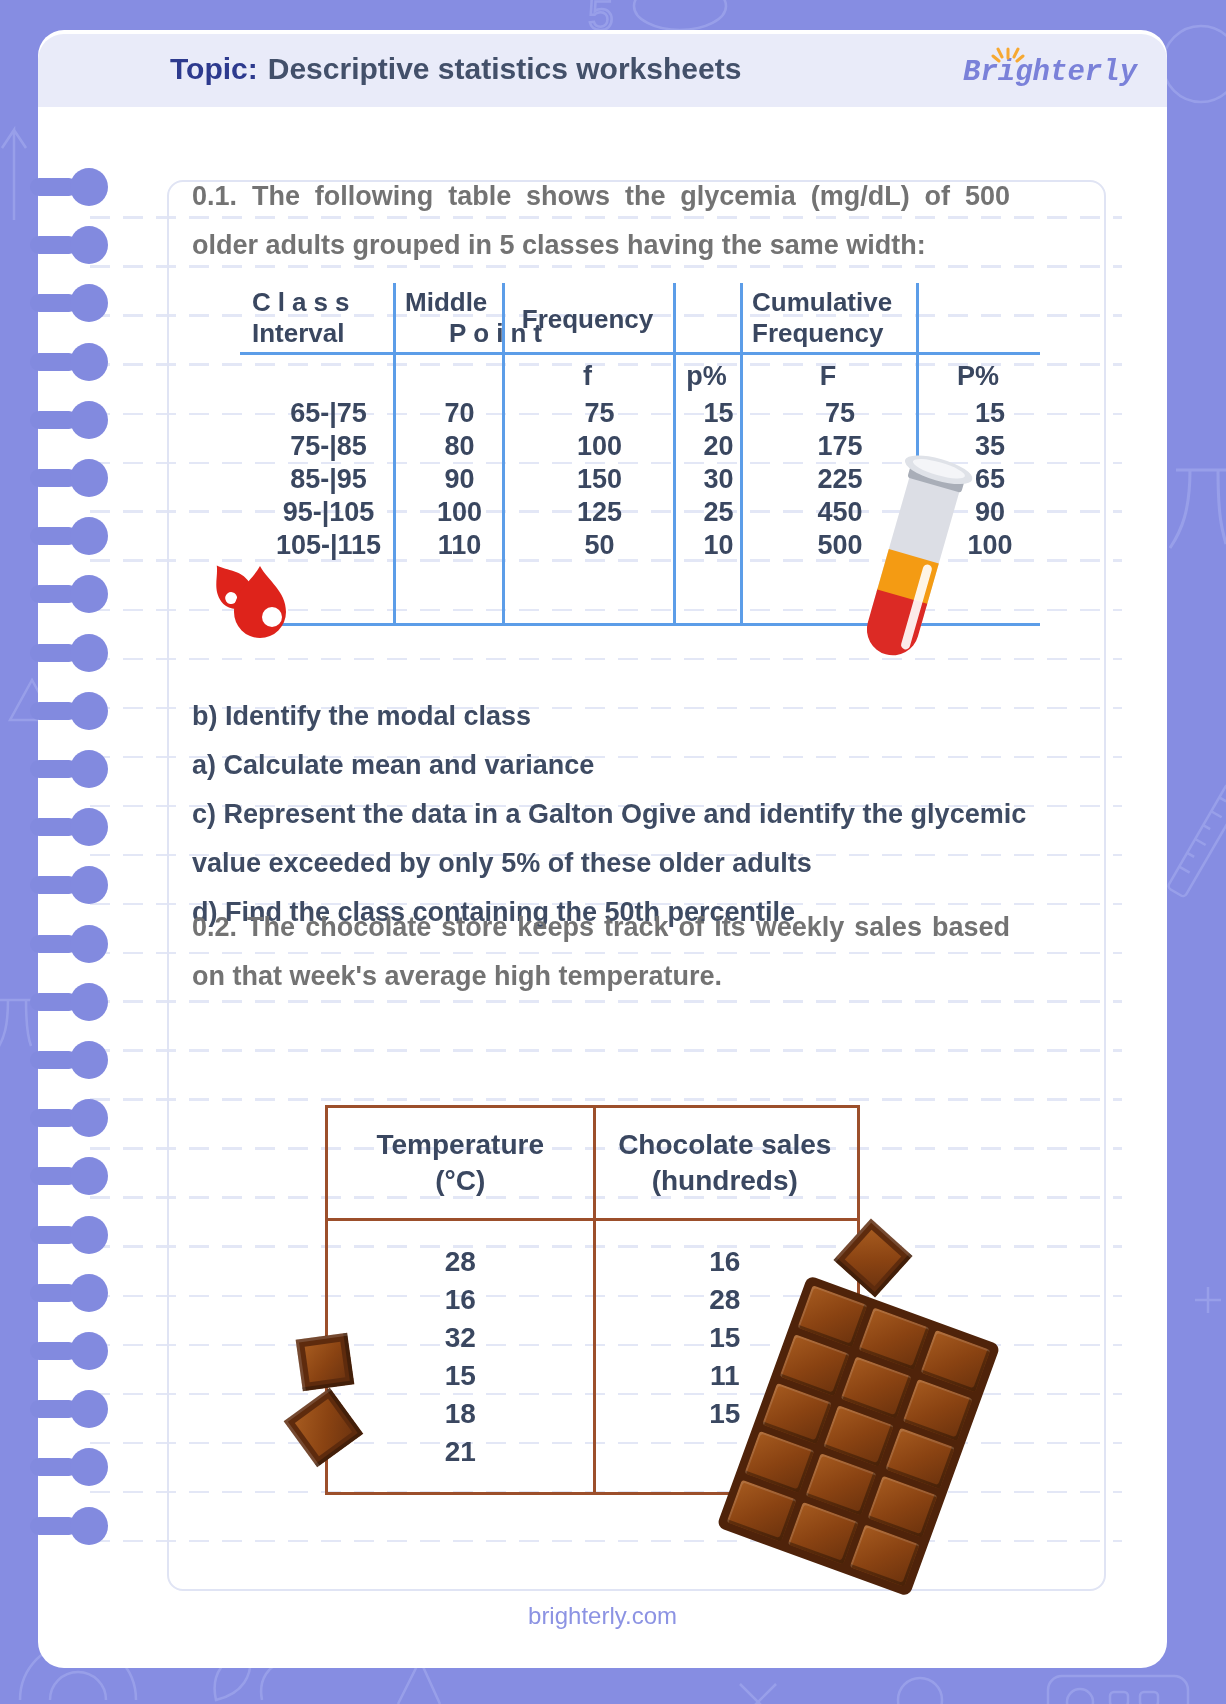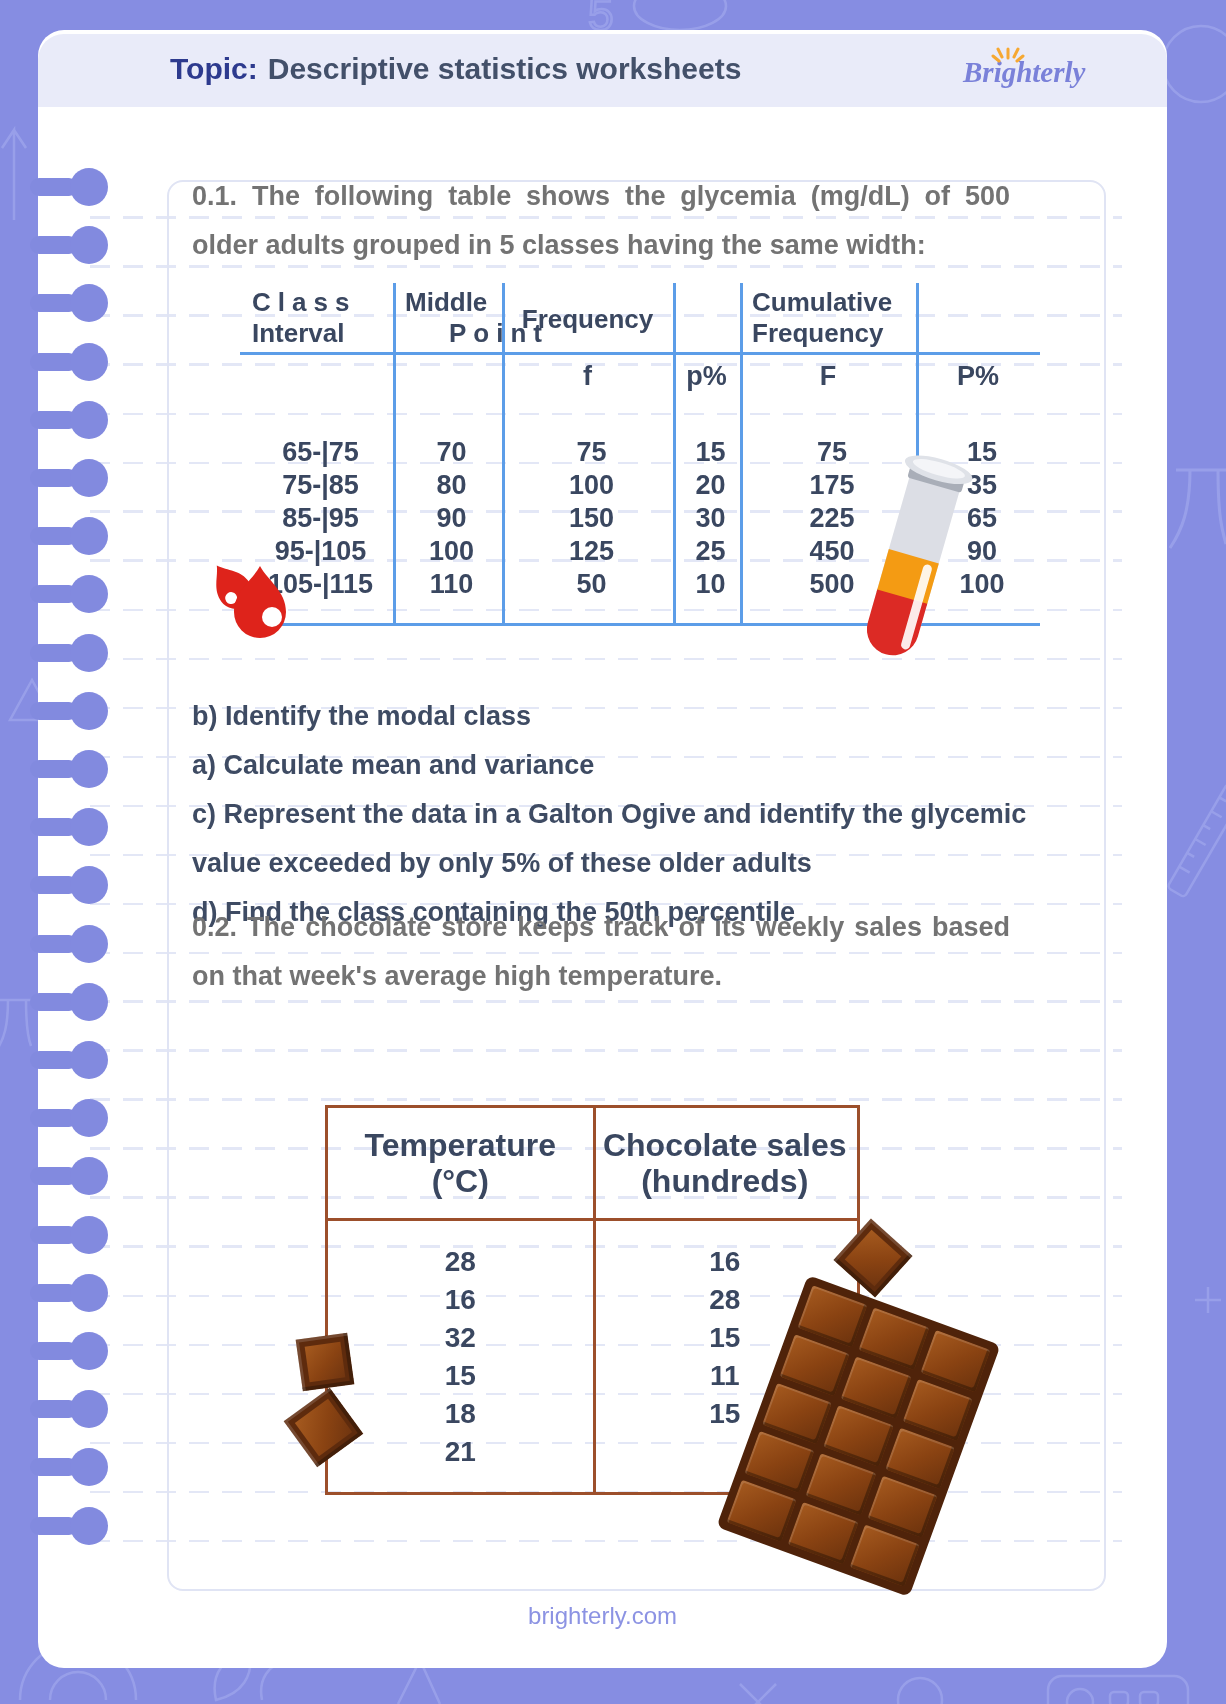--- a/index.html
+++ b/index.html
@@ -9,21 +9,21 @@
   #doodles{position:absolute;left:0;top:0;z-index:0;}
   
   .page{position:absolute;left:38px;top:30px;width:1129px;height:1638px;background:#ffffff;
         border-radius:26px;z-index:2;}
   .header-band{position:absolute;left:0;top:4px;width:100%;height:73px;background:#E9EBF9;
         border-radius:26px 26px 0 0;}
   .topic{position:absolute;left:132px;top:18px;font-size:30px;font-weight:bold;white-space:nowrap;}
   .topic .lbl{color:#2D3A8E;margin-right:10px;}
   .topic .ttl{color:#43506A;}
   .logo{position:absolute;right:64px;top:16px;width:140px;height:46px;}
-  .logo .word{position:absolute;left:0;top:6px;font-family:Liberation Serif, serif;font-style:italic;
+  .logo .word{position:absolute;left:0;top:6px;font-family:Liberation Mono, monospace;font-style:italic;
         font-weight:bold;font-size:29px;color:#7A81D9;}
   .logo svg{position:absolute;left:28px;top:-6px;}
   
   .rules{position:absolute;left:52px;top:140px;width:1032px;height:1412px;
     background-image:
       repeating-linear-gradient(90deg, transparent 0 20px, #ffffff 20px 33px),
       repeating-linear-gradient(180deg, transparent 0 46.5px, #E3E7F6 46.5px 49px);}
   
   .qbox{position:absolute;left:129px;top:150px;width:935px;height:1407px;
         border:2px solid #E0E4F4;border-radius:16px;}
@@ -41,31 +41,31 @@
   .t1-head{position:absolute;left:0;top:0;width:800px;height:69px;display:grid;
            grid-template-columns:153px 109px 171px 67px 176px 124px;}
   .t1-head .hcell{display:flex;flex-direction:column;justify-content:flex-start;
            padding:4px 0 0 12px;font-size:26px;font-weight:bold;line-height:31px;}
   .t1-head .hcell:nth-child(3){align-items:center;justify-content:center;padding-left:0;}
   .t1-head .hcell:nth-child(1) .line:nth-child(1){letter-spacing:7px;}
   .t1-head .hcell:nth-child(2) .line:nth-child(2){letter-spacing:7px;margin-left:44px;}
   .t1-sub{position:absolute;left:0;top:72px;width:800px;height:42px;display:grid;
            grid-template-columns:153px 109px 171px 67px 176px 124px;}
   .t1-sub .cell{display:flex;align-items:center;justify-content:center;font-size:27px;font-weight:bold;}
-  .t1-body{position:absolute;left:4px;top:114px;width:800px;display:grid;
-           grid-template-columns:153px 109px 171px 67px 176px 124px;grid-auto-rows:33px;margin-top:39px;}
+  .t1-body{position:absolute;left:12px;top:114px;width:800px;display:grid;
+           grid-template-columns:153px 109px 171px 67px 176px 124px;grid-auto-rows:33px;}
   .t1-body .cell{display:flex;align-items:center;justify-content:center;font-size:27px;font-weight:bold;}
   
   .t2{position:absolute;left:287px;top:1075px;width:535px;height:390px;border:3px solid #9C4F2B;
       box-sizing:border-box;color:#3A4760;}
   .t2 .divider{position:absolute;left:265px;top:0;width:3px;height:100%;background:#9C4F2B;}
   .t2-head{position:absolute;left:0;top:0;width:100%;height:110px;border-bottom:3px solid #9C4F2B;
       display:grid;grid-template-columns:1fr 1fr;}
   .t2-head .hcell{display:flex;flex-direction:column;align-items:center;justify-content:center;
-      font-size:32px;font-weight:bold;line-height:36px;}
+      font-size:28px;font-weight:bold;line-height:36px;}
   .t2-body{position:absolute;left:0;top:113px;width:100%;display:grid;grid-template-columns:1fr 1fr;
       grid-auto-rows:38px;padding-top:22px;}
   .t2-body .cell{display:flex;align-items:center;justify-content:center;font-size:28px;font-weight:bold;}
   
   #binding{position:absolute;left:0;top:0;z-index:3;}
   .pin{position:absolute;left:30px;width:78px;height:38px;}
   .pin::before{content:"";position:absolute;left:0;top:10px;width:48px;height:18px;background:#828ADF;border-radius:9px;}
   .pin::after{content:"";position:absolute;left:40px;top:0;width:38px;height:38px;background:#828ADF;border-radius:50%;}
   
   .drops{position:absolute;left:168px;top:520px;}

